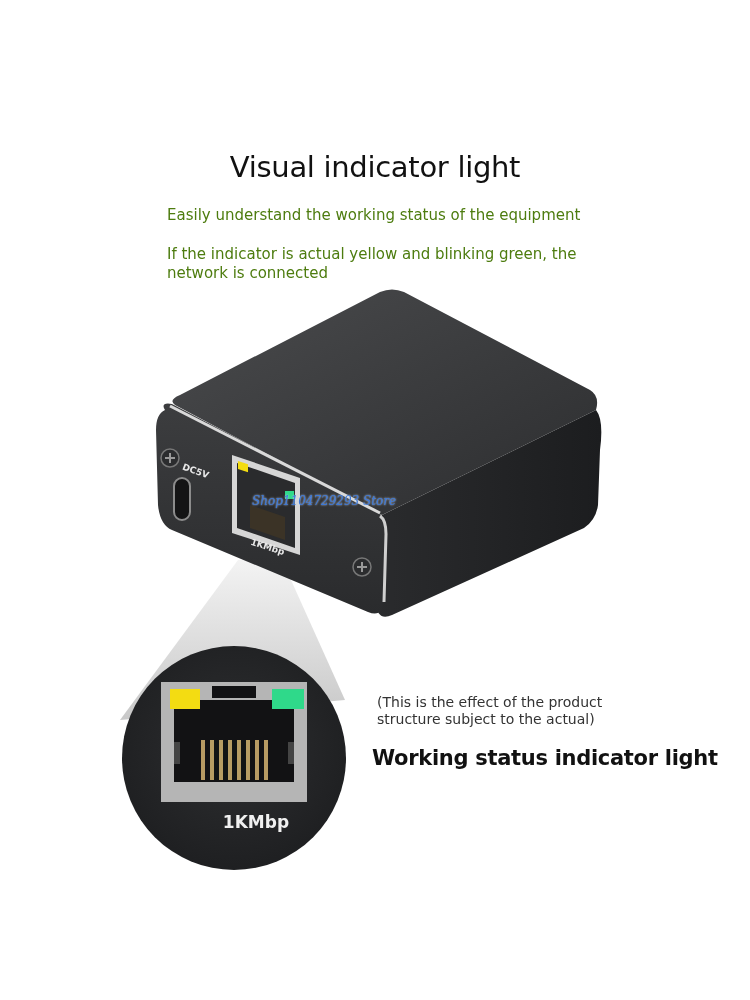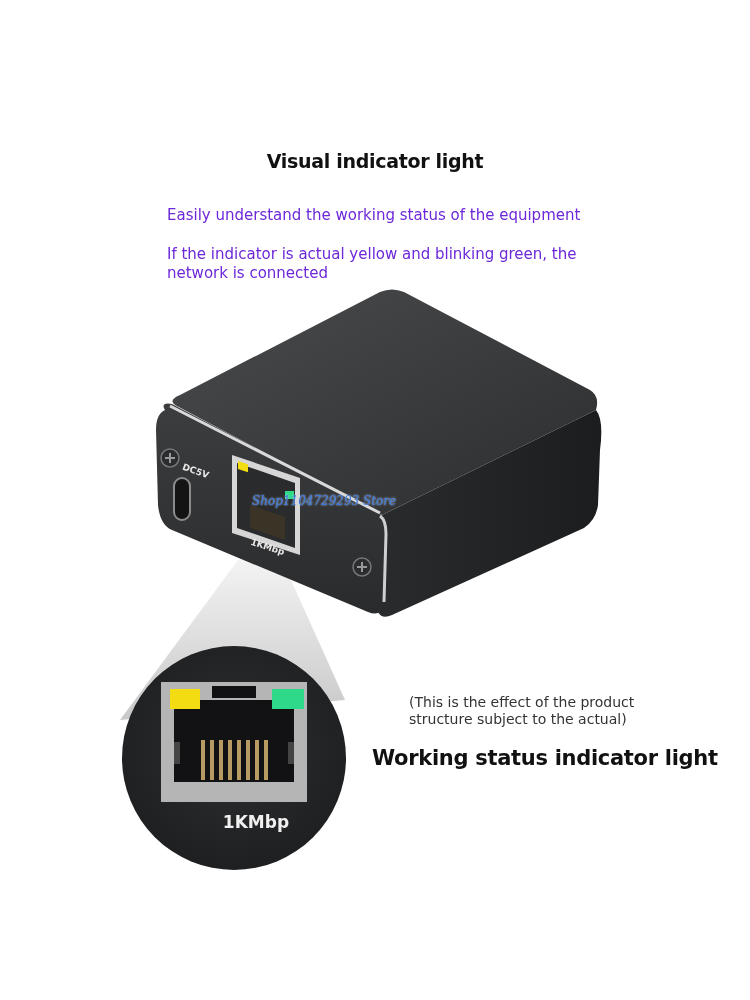--- a/index.html
+++ b/index.html
@@ -1,22 +1,22 @@
 <!DOCTYPE html>
 <html><head>
 <meta charset="utf-8">
 <style>
   html, body { margin:0; padding:0; }
   body { width:750px; height:1000px; background:#ffffff; position:relative; overflow:hidden; font-family:"DejaVu Sans", sans-serif; color:#111; }
-  .title { position:absolute; left:0; top:150px; width:750px; text-align:center; font-weight:bold; font-size:19px; letter-spacing:-0.3px; color:#111; }
+  .title { position:absolute; left:0; top:150px; width:750px; text-align:center; font-weight:normal; font-size:29px; letter-spacing:-0.3px; color:#111; }
   .title span { display:inline-block; margin-left:0; }
-  .desc { position:absolute; left:167px; font-size:15px; color:#6d28d9; line-height:19px; }
+  .desc { position:absolute; left:167px; font-size:15px; color:#4d7c0f; line-height:19px; }
   .desc1 { top:206px; }
   .desc2 { top:245px; width:450px; }
-  .note { position:absolute; left:377px; top:694px; font-size:14px; line-height:17px; color:#333; width:260px;margin-left:32px; }
+  .note { position:absolute; left:377px; top:694px; font-size:14px; line-height:17px; color:#333; width:260px; }
   .subtitle { position:absolute; left:372px; top:746px; font-size:21px; font-weight:bold; color:#111; white-space:nowrap; letter-spacing:-0.3px; }
   .device { position:absolute; left:0; top:0; width:750px; height:1000px; }
   .watermark { position:absolute; left:252px; top:494px; font-family:"DejaVu Serif", serif; font-style:italic; font-size:12px; color:#3b78d8; text-shadow:0 0 2px #cfe0ff; white-space:nowrap; }
   .port-label { position:absolute; font-weight:bold; color:#e8e8e8; font-size:9px; }
   .zoom-label { position:absolute; left:196px; top:812px; width:120px; text-align:center; color:#f0f0f0; font-weight:bold; font-size:17px; }
 </style>
 </head>
 <body>
 
 <div class="title"><span>Visual indicator light</span></div>

